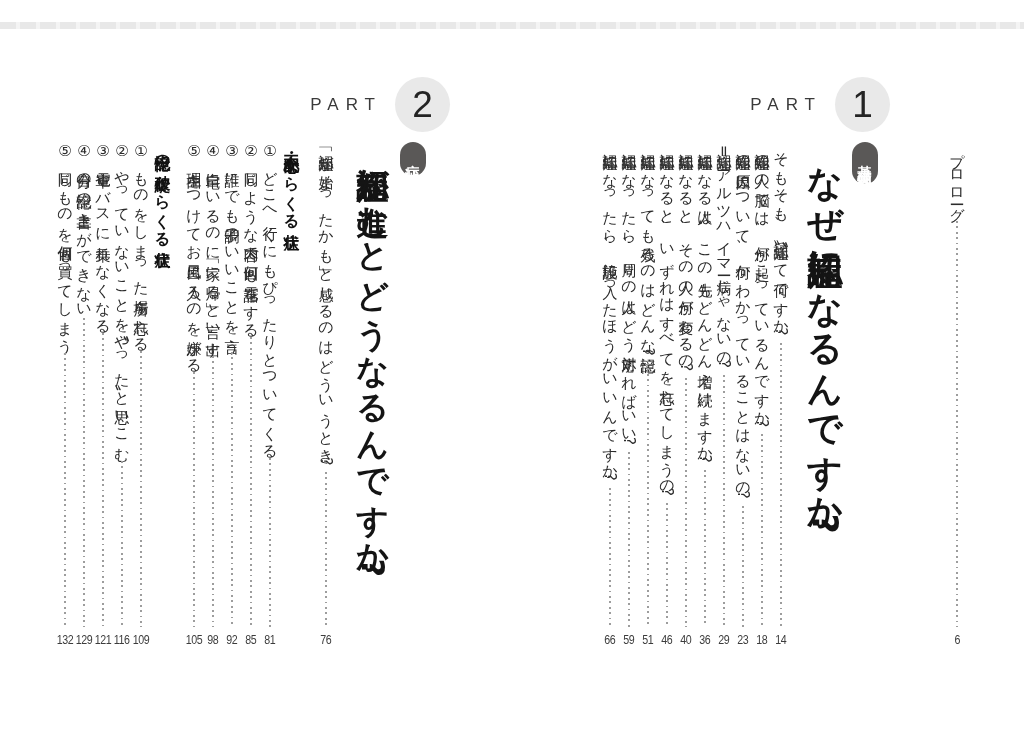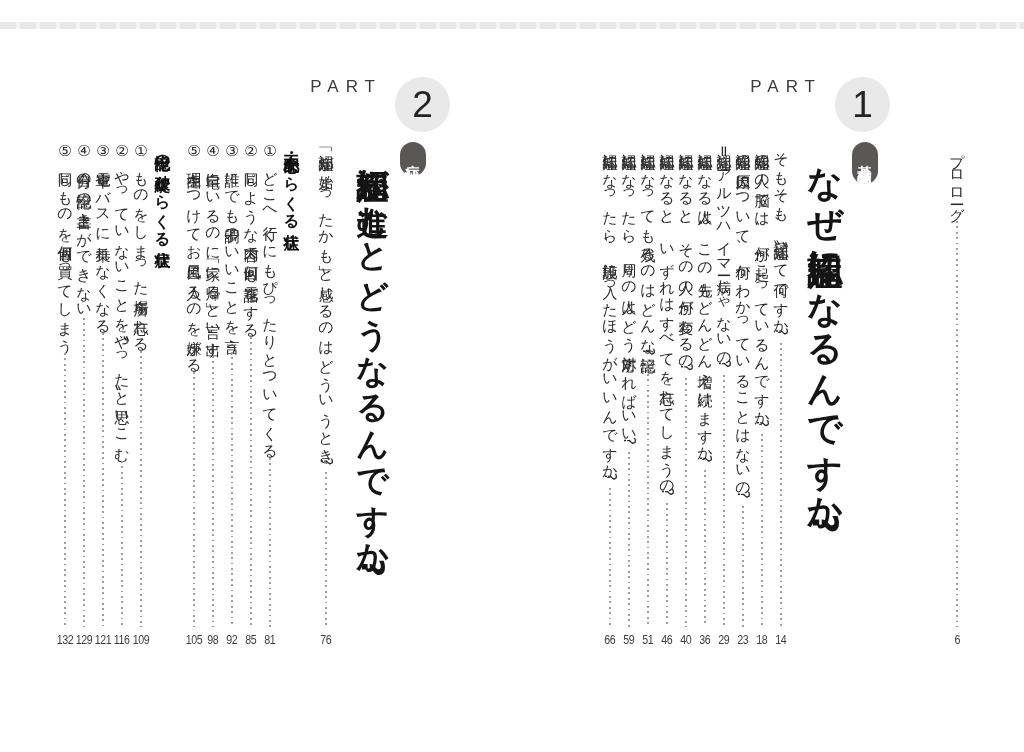--- a/index.html
+++ b/index.html
@@ -7,21 +7,21 @@
     width:1024px;height:752px;background:#ffffff;overflow:hidden;position:relative;
     font-family:"DejaVu Sans","Liberation Sans",sans-serif;color:#2b2b2b;
   }
   .top-stripe{
     position:absolute;top:22px;left:0;width:1024px;height:7px;
     background-image:repeating-linear-gradient(90deg,#e8e8e8 0 16px,#f4f4f4 16px 20px);
   }
   .page{position:absolute;top:0;width:512px;height:752px;}
   .page-right{left:512px;}
   .page-left{left:0;}
-  .part-header{position:absolute;display:flex;align-items:flex-start;gap:13px;}
+  .part-header{position:absolute;display:flex;align-items:center;gap:13px;}
   .page-right .part-header{top:77px;right:134px;}
   .page-left .part-header{top:77px;right:62px;}
   .part-label{
     font-family:"Liberation Sans",sans-serif;font-size:17px;letter-spacing:7px;
     color:#3a3a3a;font-weight:500;
   }
   .part-circle{
     width:55px;height:55px;border-radius:50%;background:#e9e9e9;
     display:flex;align-items:center;justify-content:center;
     font-family:"Liberation Sans",sans-serif;font-size:37px;color:#242424;font-weight:500;

